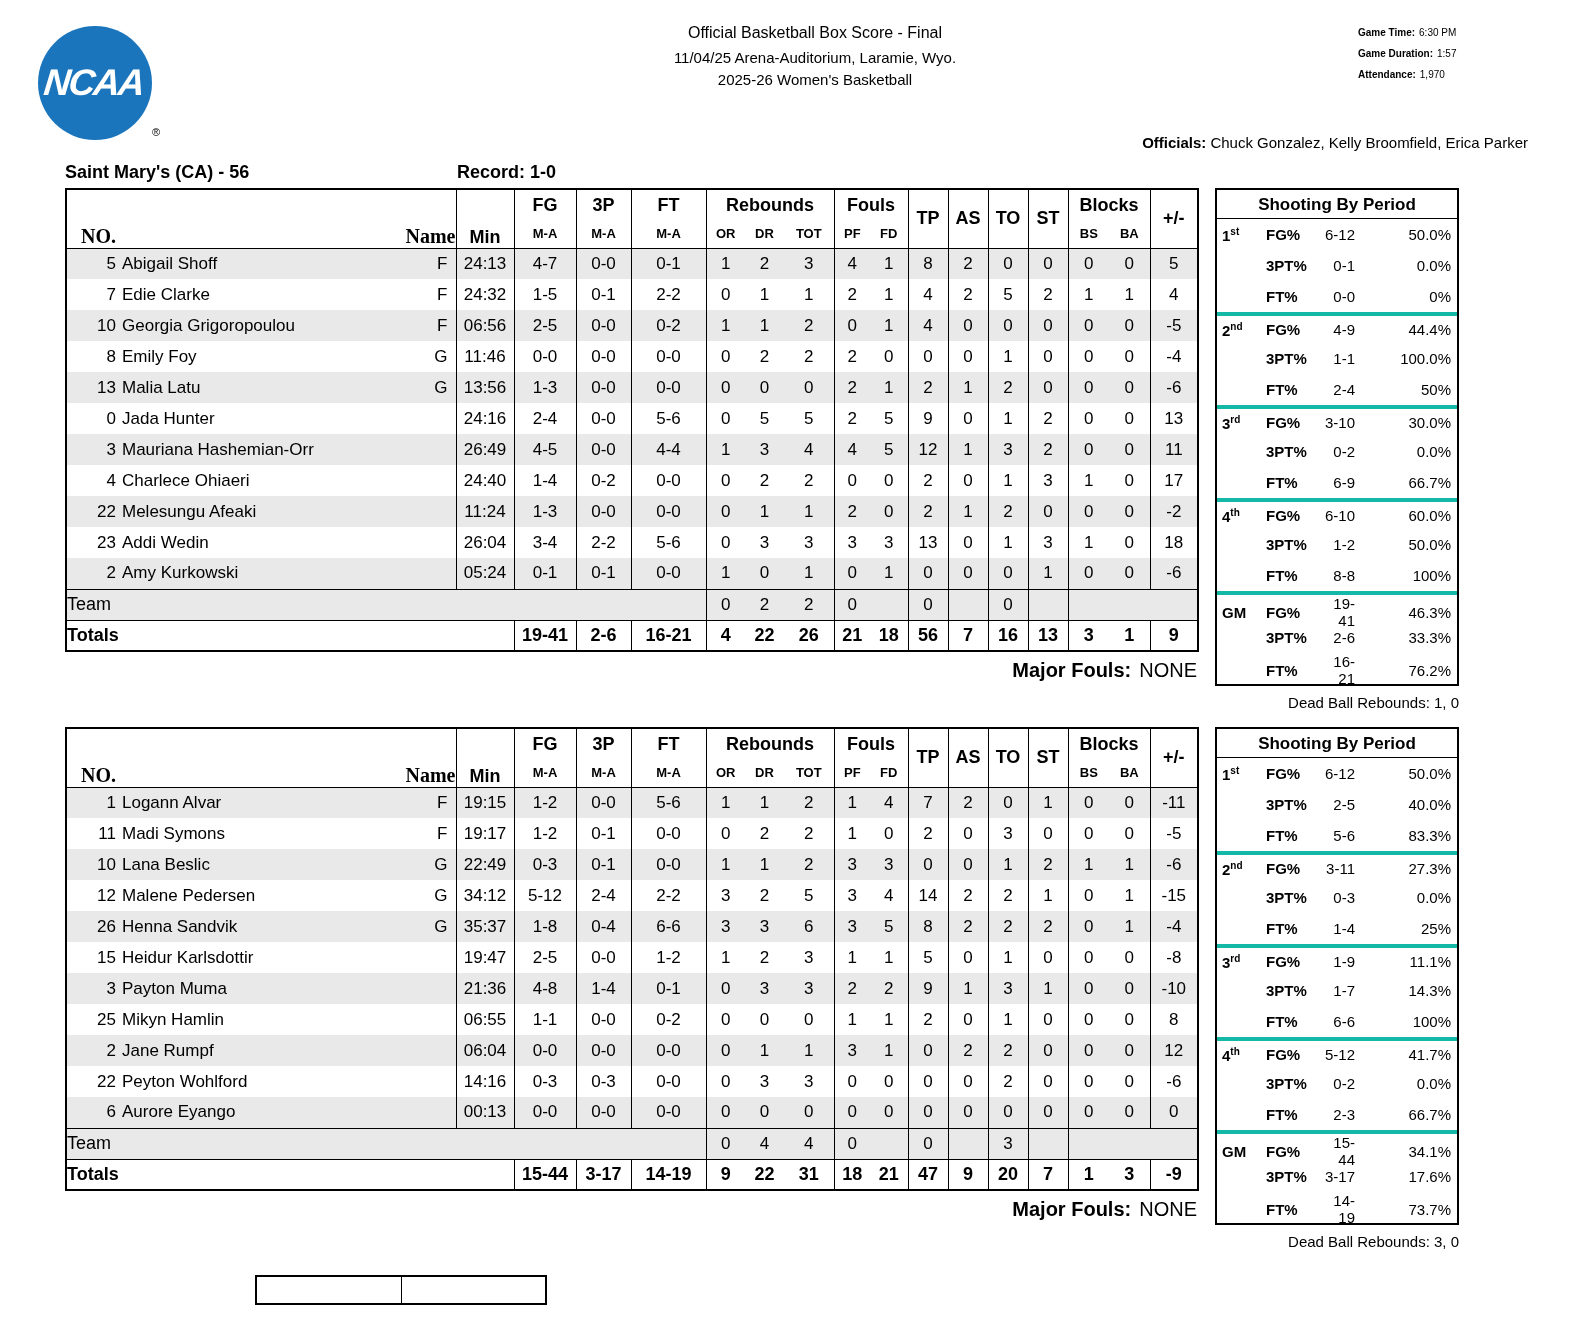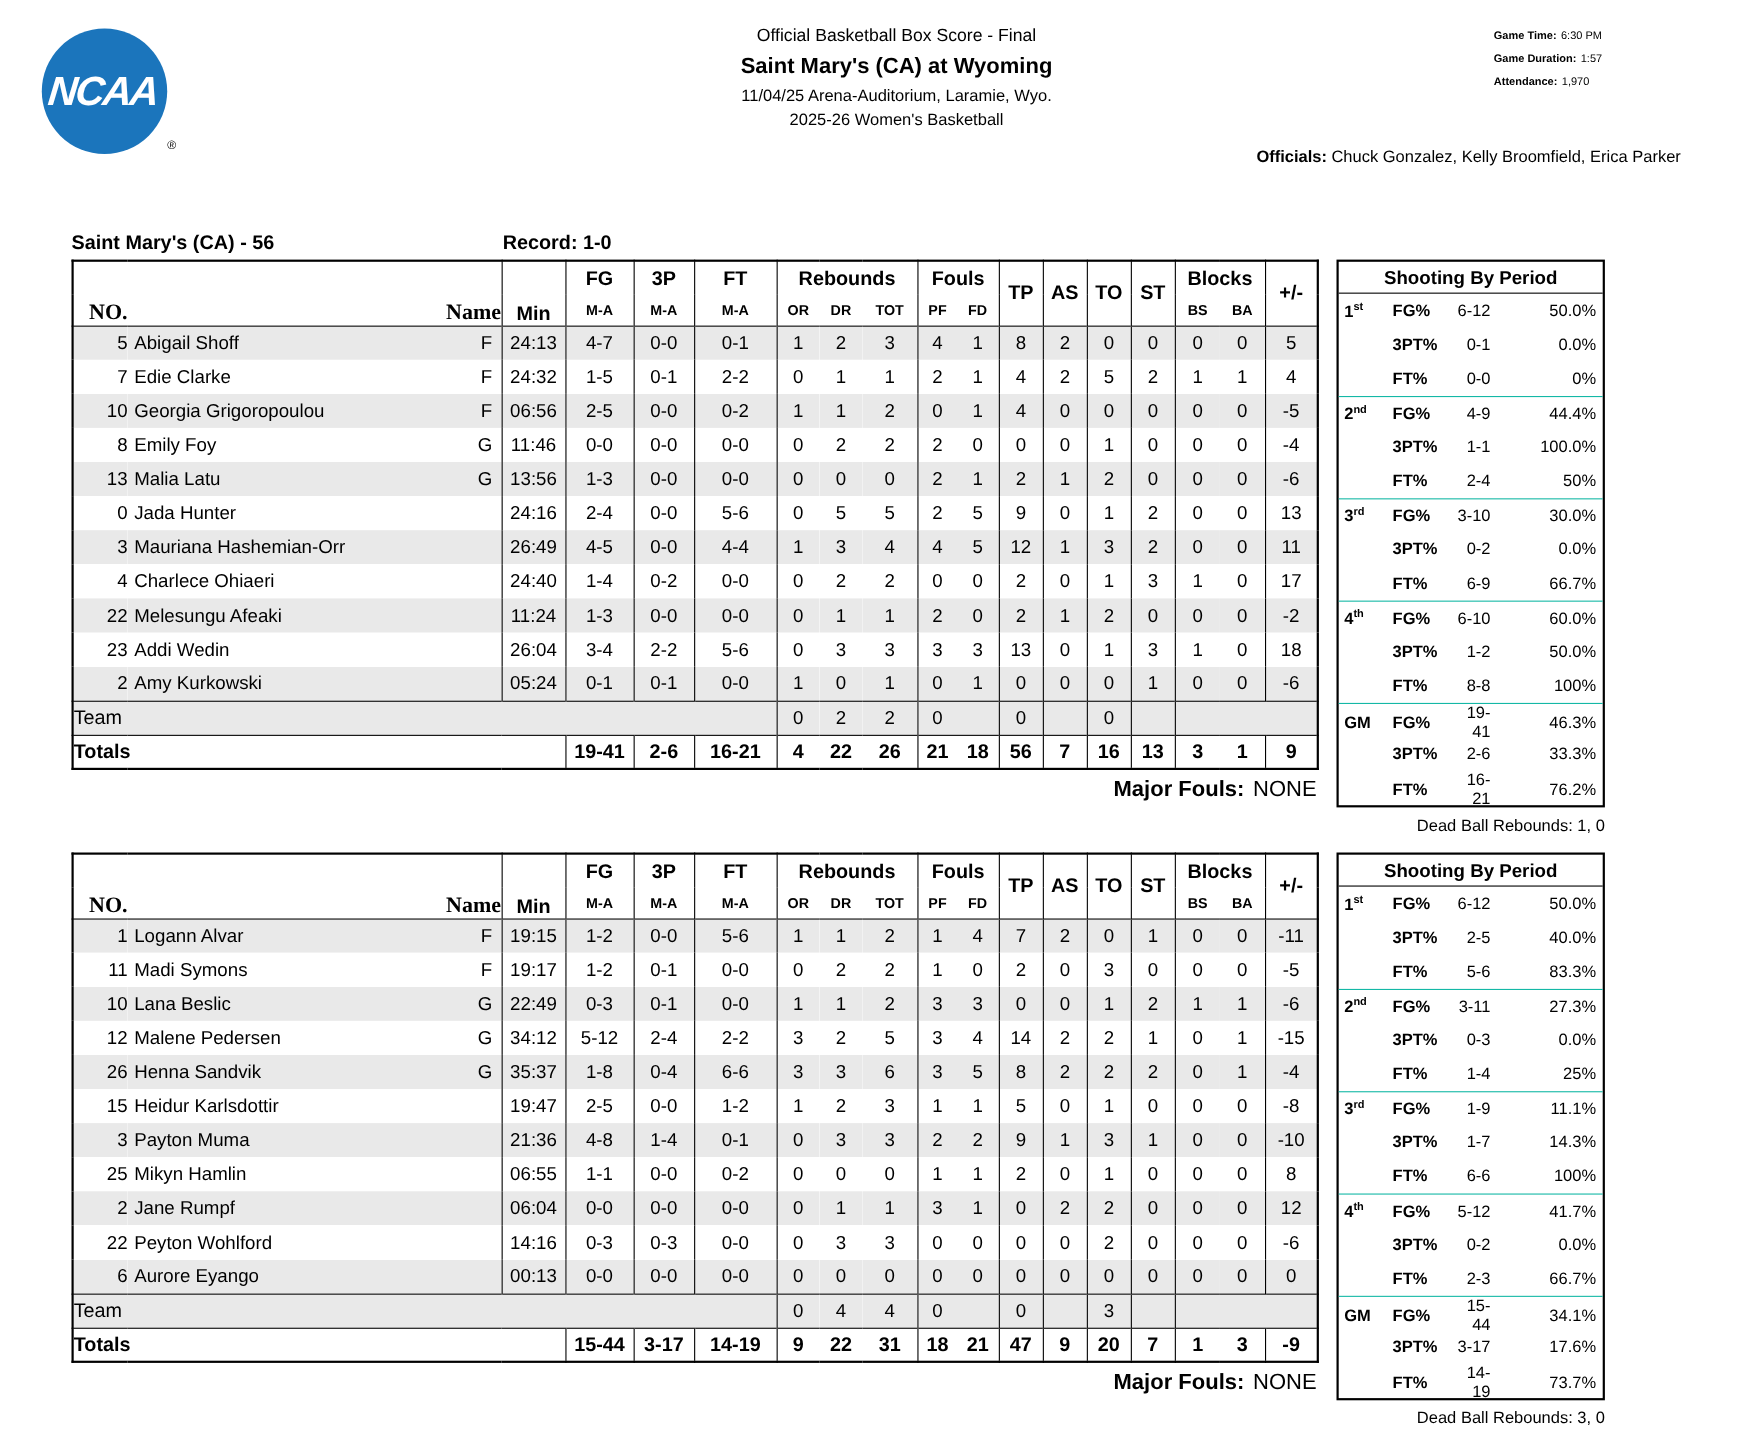--- a/index.html
+++ b/index.html
@@ -35,21 +35,21 @@
   .meta-block .b { font-weight: bold; }
   .meta-block .v { margin-left: 4px; }
   .officials-line { position: absolute; right: 62px; top: 134px; font-size: 15px; white-space: nowrap; }
   .officials-line .b { font-weight: bold; }
   .officials-line .v { margin-left: 4px; }
 
   
   .main { margin-left: 65px; }
   .team-section { margin-bottom: 0; }
   .team-section + .team-section { margin-top: 13px; }
-  .team-heading { display: flex; font-size: 18px; font-weight: bold; height: 24px; margin-bottom: 2px; margin-top: 48px; }
+  .team-heading { display: flex; font-size: 18px; font-weight: bold; height: 24px; margin-bottom: 2px; }
   .team-title { width: 392px; }
   .section-body { display: flex; gap: 18px; align-items: flex-start; }
   .table-col { width: 1132px; }
 
   
   .box-table {
     border-collapse: collapse; table-layout: fixed;
     width: 1132px; border: 2px solid #000; font-size: 17px;
   }
   .box-table th, .box-table td { overflow: hidden; white-space: nowrap; padding: 0; }
@@ -75,21 +75,21 @@
   .totals-row td { border-top: 1px solid #000; font-weight: bold; font-size: 18px; }
   .major-fouls { text-align: right; margin-top: 7px; font-size: 20px; height: 26px; }
   .mf-label { font-weight: bold; }
   .mf-value { margin-left: 8px; }
 
   
   .panel-col { width: 244px; }
   .shooting-panel { border: 2px solid #000; background: #fff; }
   .sh-title { font-weight: bold; font-size: 17px; text-align: center; height: 29px; line-height: 29px; border-bottom: 1px solid #000; }
   .sh-row { display: grid; grid-template-columns: 44px 58px 1fr 74px; align-items: center; height: 31px; padding: 0 6px 0 5px; font-size: 15px; }
-  .sh-row.sh-group { border-top: 1px solid #14b8a6; }
+  .sh-row.sh-group { border-top: 4px solid #14b8a6; }
   .sh-period { font-weight: bold; }
   .sh-period sup { font-size: 10px; }
   .sh-label { font-weight: bold; }
   .sh-ma { text-align: right; padding-right: 22px; }
   .sh-pct { text-align: right; }
   .dead-ball { text-align: right; font-size: 15px; margin-top: 8px; height: 20px; }
 
   
   .partial-table {
     margin: 22px 0 0 190px; width: 292px; height: 30px;
@@ -101,21 +101,20 @@
 </head>
 <body>
 
 <div class="page-header">
   <div class="ncaa-logo">
     <span class="ncaa-logo-text">NCAA</span>
   </div>
   <span class="ncaa-reg">®</span>
   <div class="header-center">
     <div class="report-title">Official Basketball Box Score - Final</div>
-    <div class="game-title">Saint Mary's (CA) at Wyoming</div>
     <div class="venue-line">11/04/25 Arena-Auditorium, Laramie, Wyo.</div>
     <div class="season-line">2025-26 Women's Basketball</div>
   </div>
   <div class="meta-block">
     <div class="meta-line"><span class="b">Game Time:</span><span class="v">6:30 PM</span></div>
     <div class="meta-line"><span class="b">Game Duration:</span><span class="v">1:57</span></div>
     <div class="meta-line"><span class="b">Attendance:</span><span class="v">1,970</span></div>
   </div>
   <div class="officials-line">
     <span class="b">Officials:</span><span class="v">Chuck Gonzalez, Kelly Broomfield, Erica Parker</span>

